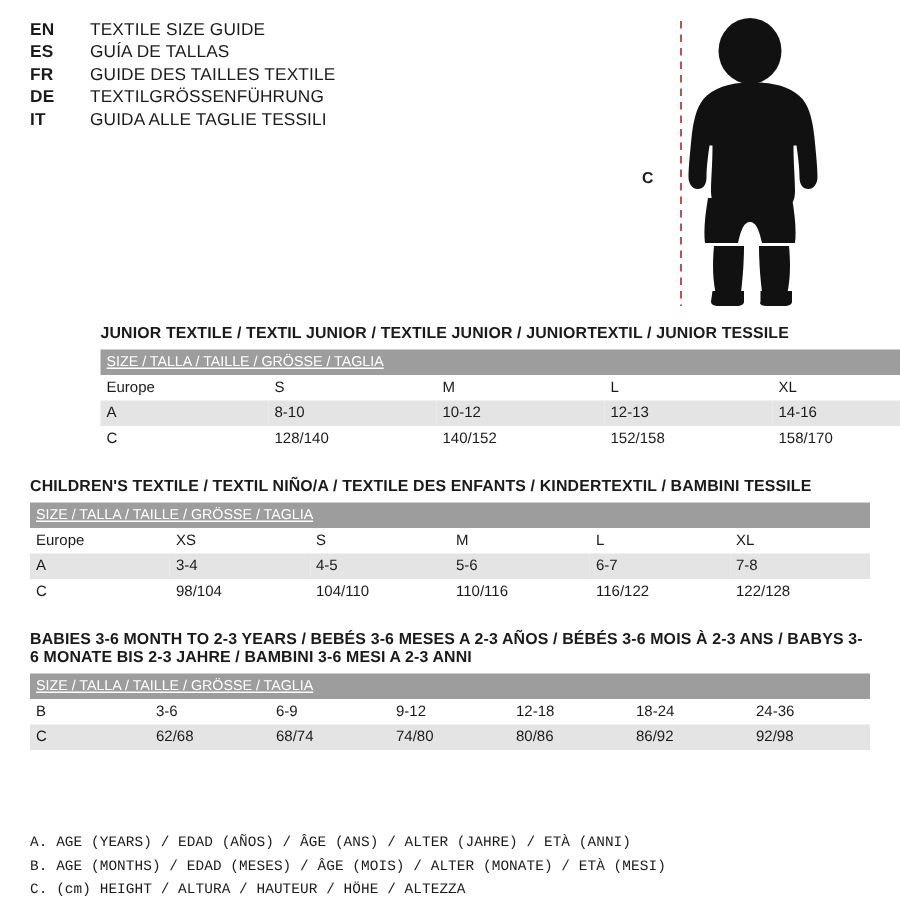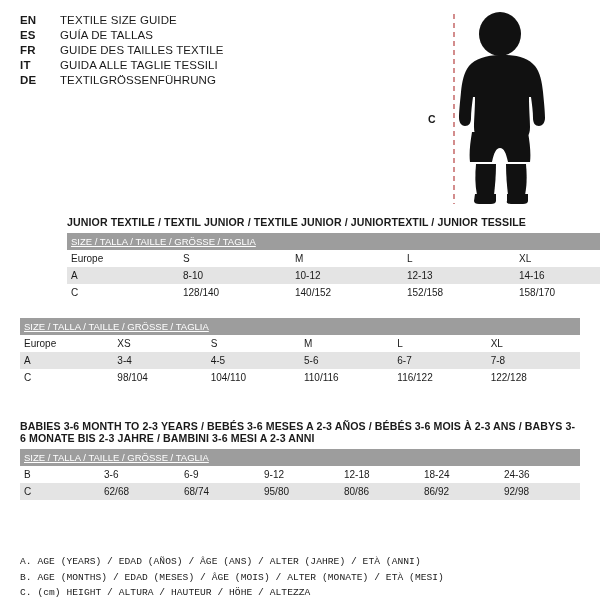--- a/index.html
+++ b/index.html
@@ -131,26 +131,26 @@
     </div>
     <div class="header-row">
       <div class="lang-code">ES</div>
       <div class="lang-title">GUÍA DE TALLAS</div>
     </div>
     <div class="header-row">
       <div class="lang-code">FR</div>
       <div class="lang-title">GUIDE DES TAILLES TEXTILE</div>
     </div>
     <div class="header-row">
+      <div class="lang-code">DE</div>
+      <div class="lang-title">TEXTILGRÖSSENFÜHRUNG</div>
+    </div>
+    <div class="header-row">
       <div class="lang-code">IT</div>
       <div class="lang-title">GUIDA ALLE TAGLIE TESSILI</div>
-    </div>
-    <div class="header-row">
-      <div class="lang-code">DE</div>
-      <div class="lang-title">TEXTILGRÖSSENFÜHRUNG</div>
     </div>
   </div>
 
   <div class="figure-area">
     <div class="c-label">C</div>
     <svg width="160" height="200" viewBox="0 0 160 200">
 
       <line x1="26" y1="6" x2="26" y2="196" stroke="#b03030" stroke-width="1.1" stroke-dasharray="5,4"></line>
 
       <ellipse cx="72" cy="26" rx="21" ry="22" fill="#111111"></ellipse>
@@ -228,20 +228,21 @@
         <td>128/140</td>
         <td>140/152</td>
         <td>152/158</td>
         <td>158/170</td>
       </tr>
     </tbody>
       </table>
   </div>
 
   <div class="section" style="top:318px;">
+    <div class="section-title">CHILDREN'S TEXTILE / TEXTIL NIÑO/A / TEXTILE DES ENFANTS / KINDERTEXTIL / BAMBINI TESSILE</div>
     <table>
       <tbody>
           <tr class="head">
         <td colspan="6">SIZE / TALLA / TAILLE / GRÖSSE / TAGLIA</td>
       </tr>
       <tr class="plain">
         <td class="col-label">Europe</td>
         <td>XS</td>
         <td>S</td>
         <td>M</td>
@@ -281,21 +282,21 @@
         <td>6-9</td>
         <td>9-12</td>
         <td>12-18</td>
         <td>18-24</td>
         <td>24-36</td>
       </tr>
       <tr class="alt">
         <td class="col-label">C</td>
         <td>62/68</td>
         <td>68/74</td>
-        <td>95/80</td>
+        <td>74/80</td>
         <td>80/86</td>
         <td>86/92</td>
         <td>92/98</td>
       </tr>
     </tbody>
       </table>
   </div>
 
   <div class="legend">
     <div>A. AGE (YEARS) / EDAD (AÑOS) / ÂGE (ANS) / ALTER (JAHRE) / ETÀ (ANNI)</div>

